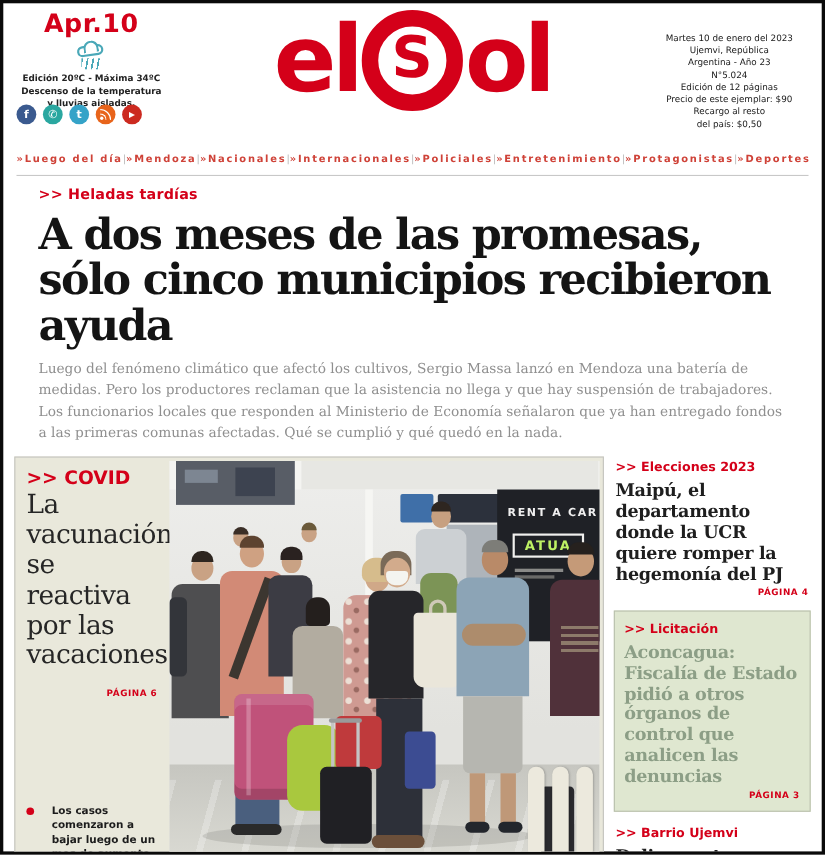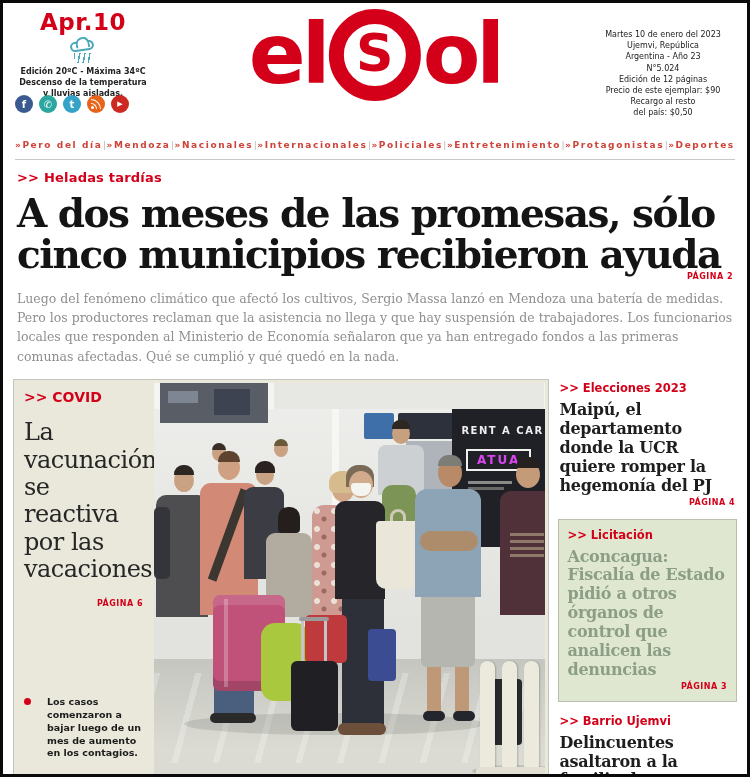--- a/index.html
+++ b/index.html
@@ -38,35 +38,35 @@
   .edition { position:absolute; right:8px; top:26px; width:152px; text-align:center; font-size:8px; line-height:1.4; color:#1a1a1a; }
   .edition .b { font-weight:normal; }
 
   
   #nav { margin:4px 12px 0; border-bottom:1px solid #c8c8c8; padding:5px 0 9px;
     display:flex; justify-content:space-between; align-items:center; }
   .nav-item { color:#cf4238; font-size:9px; font-weight:bold; letter-spacing:1.6px; cursor:pointer; white-space:nowrap; }
   .nav-sep { color:#b8b8b8; font-size:9px; }
 
   
-  #lead { padding:10px 14px 0; }
+  #lead { padding:10px 32px 0; }
   .kicker { color:#d40019; font-weight:bold; font-size:13px; letter-spacing:0.2px; }
   .lead-headline { font-family:"DejaVu Serif", serif; font-weight:bold; color:#141414;
     font-size:39px; line-height:1.06; letter-spacing:-1.5px; margin-top:8px; cursor:pointer; }
   .page-ref { color:#d40019; font-weight:bold; font-size:8px; letter-spacing:0.5px; text-align:right; }
   .lead .page-ref { margin-top:-4px; }
   .lead-summary { font-family:"DejaVu Serif", serif; color:#8f8f8f; font-size:12.5px; line-height:1.55; margin-top:8px; }
 
   
   #main { display:flex; gap:9px; padding:13px 10px 0; }
   #main-box { display:flex; width:540px; height:414px; border:1px solid #c4c4be; background:#e9e8db; }
   #covid-col { position:relative; width:137px; padding:9px 8px 8px 10px; }
-  .covid-kicker { color:#d40019; font-weight:bold; font-size:14px; }
+  .covid-kicker { color:#d40019; font-weight:bold; font-size:17px; }
   .covid-headline { font-family:"DejaVu Serif", serif; font-size:24px; line-height:1.14; color:#262626;
-    letter-spacing:-0.5px; margin-top:14px; cursor:pointer; }
+    letter-spacing:-0.5px; cursor:pointer; }
   .covid-pageref { margin-top:16px; }
   .photo-caption { position:absolute; left:10px; right:6px; bottom:32px; display:flex; gap:16px; }
   .caption-bullet { width:7px; height:7px; border-radius:50%; background:#d40019; flex:none; margin-top:2px; }
   .caption-text { font-size:9.5px; font-weight:bold; color:#1c1c1c; line-height:1.35; }
 
   
   #photo { position:relative; flex:1; margin:3px; background:linear-gradient(#eeeeec, #e2e2de 60%); overflow:hidden; }
   #photo div { position:absolute; }
   .ph-ceiling { left:0; top:0; right:0; height:26px; background:#f4f4f1; }
   .ph-floor { left:0; top:276px; right:0; bottom:0;
@@ -79,21 +79,21 @@
   .sign-dl-b { left:60px; top:6px; width:36px; height:26px; background:#3d4350; }
   .window-strip { left:120px; top:0; width:270px; height:26px; background:#e7e7e3; }
   .sign-blue { left:210px; top:30px; width:30px; height:26px; background:#3f6fa8; border-radius:2px; }
   .sign-dkpanel { left:244px; top:30px; width:62px; height:26px; background:#2c313c; border-radius:2px; }
   .sign-green { left:310px; top:30px; width:34px; height:26px; background:#44a04e; border-radius:2px; }
   .door-col-1 { left:178px; top:26px; width:7px; height:130px; background:#f6f6f3; }
   .door-glass { left:252px; top:58px; width:46px; height:105px; background:#aeb4ba; }
   .rentacar-panel { left:298px; top:26px; width:101px; height:138px; background:#1f2126; }
   .rentacar-text { left:0; top:16px; width:100%; text-align:center; color:#efefef;
     font-size:10px; font-weight:bold; letter-spacing:1.5px; }
-  .atua-box { left:14px; top:40px; border:2px solid #f0f0ee; padding:2px 9px; color:#d946ef;
+  .atua-box { left:14px; top:40px; border:2px solid #f0f0ee; padding:2px 9px; color:#bef264;
     font-size:12px; font-weight:bold; letter-spacing:2px; }
   .atua-sub1 { left:16px; top:72px; width:44px; height:3px; background:#8a8a88; }
   .atua-sub2 { left:16px; top:78px; width:36px; height:3px; background:#6a6a68; }
 
   .head { border-radius:50%; }
   .bg-h1 { left:58px; top:62px; width:14px; height:16px; background:#c9a284; }
   .bg-h1h { left:58px; top:60px; width:14px; height:7px; background:#3a2e26; border-radius:7px 7px 0 0; }
   .bg-h2 { left:120px; top:58px; width:14px; height:16px; background:#c9a284; }
   .bg-h2h { left:120px; top:56px; width:14px; height:7px; background:#6b5a3a; border-radius:7px 7px 0 0; }
   .bg-man-head { left:238px; top:40px; width:18px; height:21px; background:#c7a080; }
@@ -215,41 +215,40 @@
       <div>Argentina - Año 23</div>
       <div>N°5.024</div>
       <div>Edición de 12 páginas</div>
       <div>Precio de este ejemplar: $90</div>
       <div>Recargo al resto</div>
       <div>del país: $0,50</div>
     </div>
   </div>
 
   <div id="nav">
-    <span class="nav-item">»Pero del día</span>
+    <span class="nav-item">»Luego del día</span>
     <span class="nav-sep">|</span>
     <span class="nav-item">»Mendoza</span>
     <span class="nav-sep">|</span>
     <span class="nav-item">»Nacionales</span>
     <span class="nav-sep">|</span>
     <span class="nav-item">»Internacionales</span>
     <span class="nav-sep">|</span>
     <span class="nav-item">»Policiales</span>
     <span class="nav-sep">|</span>
     <span class="nav-item">»Entretenimiento</span>
     <span class="nav-sep">|</span>
     <span class="nav-item">»Protagonistas</span>
     <span class="nav-sep">|</span>
     <span class="nav-item">»Deportes</span>
   </div>
 
   <div id="lead" class="lead">
     <div class="kicker">&gt;&gt; Heladas tardías</div>
     <div class="lead-headline">A dos meses de las promesas, sólo cinco municipios recibieron ayuda</div>
-    <div class="page-ref">PÁGINA 2</div>
     <div class="lead-summary">Luego del fenómeno climático que afectó los cultivos, Sergio Massa lanzó en Mendoza una batería de medidas. Pero los productores reclaman que la asistencia no llega y que hay suspensión de trabajadores. Los funcionarios locales que responden al Ministerio de Economía señalaron que ya han entregado fondos a las primeras comunas afectadas. Qué se cumplió y qué quedó en la nada.</div>
   </div>
 
   <div id="main">
 
     <div id="main-box">
 
       <div id="covid-col">
         <div class="covid-kicker">&gt;&gt; COVID</div>
         <div class="covid-headline">La vacunación se reactiva por las vacaciones</div>

